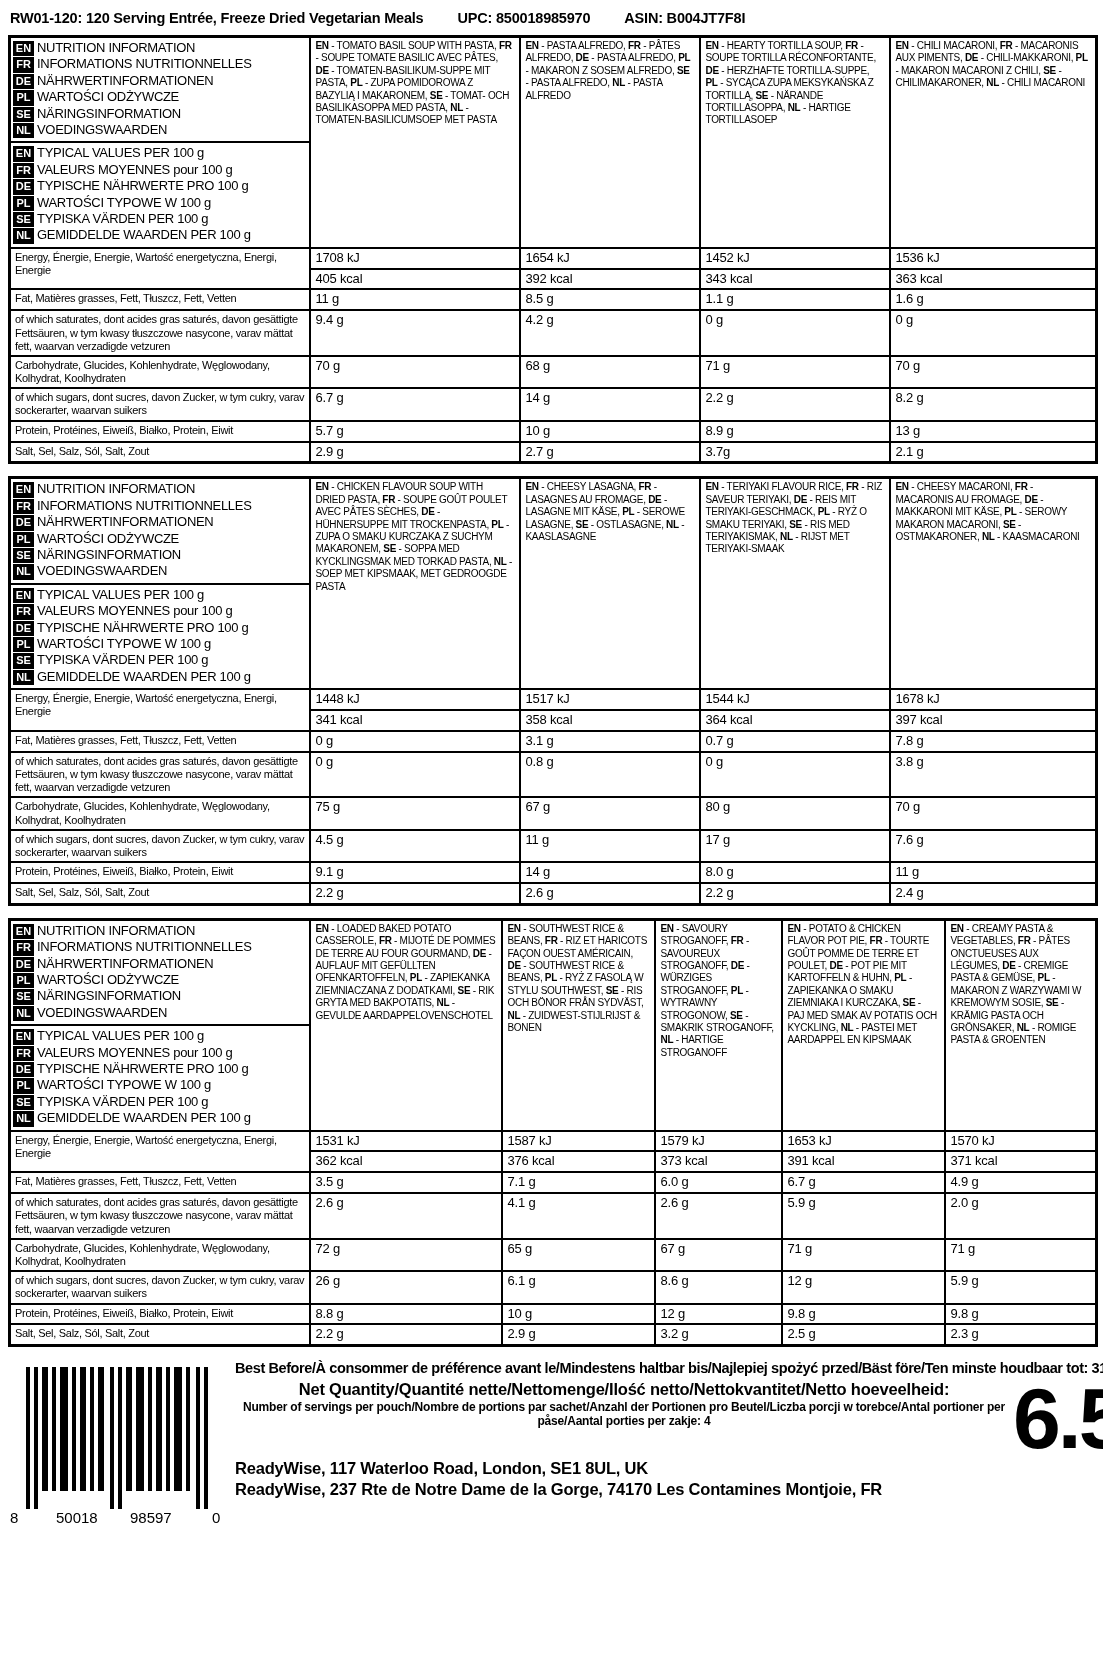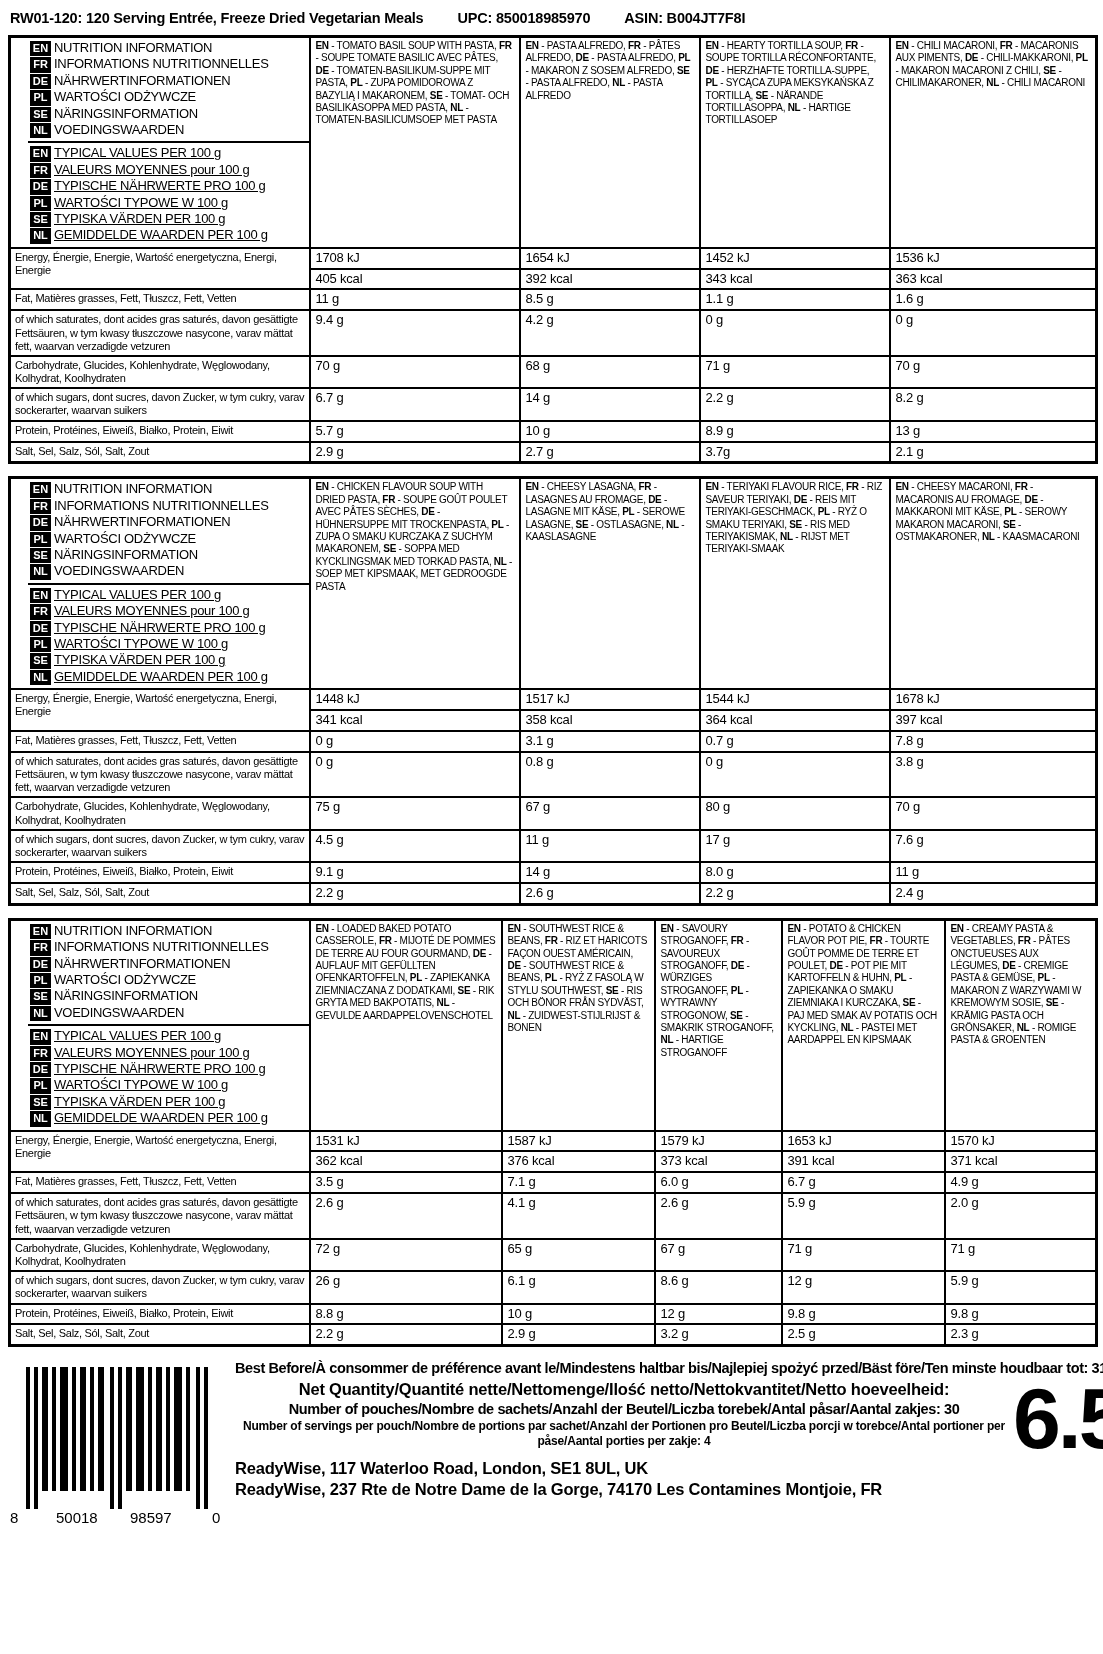--- a/index.html
+++ b/index.html
@@ -5,22 +5,22 @@
   html,body{margin:0;padding:0;background:#fff;color:#000;}
   body{width:1103px;height:1654px;font-family:"Liberation Sans", sans-serif;overflow:hidden;}
   .page{padding:6px 8px 0 8px;}
   .top-line{font-weight:bold;font-size:14.5px;letter-spacing:-0.2px;padding:4px 0 9px 2px;}
   .top-line span{margin-right:34px;}
 
   table.nutri{border-collapse:collapse;border:3px solid #000;margin:0 0 12px 0;table-layout:fixed;width:1087px;}
   .nutri td{border:2px solid #000;vertical-align:top;}
 
   .legend-cell{padding:0;}
-  .legend-group{padding:2px 0 3px 2px;margin-left:17px;}
-  .legend-group.second{border-top:2px solid #000;text-decoration:underline;}
+  .legend-group{padding:2px 0 3px 2px;}
+  .legend-group.second{border-top:2px solid #000;}
   .legend-row{font-size:13px;line-height:1.22;white-space:nowrap;overflow:hidden;letter-spacing:-0.3px;}
   .lang-badge{display:inline-block;background:#000;color:#fff;font-weight:bold;font-size:11px;line-height:1.4;padding:0 2px;margin-right:3px;min-width:17px;text-align:center;letter-spacing:0;}
 
   .prod-cell{font-size:10px;line-height:1.24;padding:2px 5px;letter-spacing:-0.3px;}
   .rowlabel{font-size:11px;line-height:1.2;padding:2px 4px;letter-spacing:-0.3px;}
   .val{font-size:13px;line-height:1.3;padding:1px 5px;letter-spacing:-0.2px;}
 
   .footer{display:flex;margin-top:2px;}
   .barcode{flex:0 0 auto;margin-top:8px;}
   .bc-digit{font-size:15px;fill:#000;}
@@ -353,21 +353,20 @@
       <text class="bc-digit" x="2" y="156">8</text>
       <text class="bc-digit" x="48" y="156">50018</text>
       <text class="bc-digit" x="122" y="156">98597</text>
       <text class="bc-digit" x="204" y="156">0</text>
     </svg>
     <div class="footer-text">
       <div class="bb">Best Before/À consommer de préférence avant le/Mindestens haltbar bis/Najlepiej spożyć przed/Bäst före/Ten minste houdbaar tot: 31/12/2042</div>
       <div class="mid-row">
         <div class="mid-left">
           <div class="nq">Net Quantity/Quantité nette/Nettomenge/Ilość netto/Nettokvantitet/Netto hoeveelheid:</div>
-          <div class="pouches">Number of pouches/Nombre de sachets/Anzahl der Beutel/Liczba torebek/Antal påsar/Aantal zakjes: 30</div>
           <div class="servings">Number of servings per pouch/Nombre de portions par sachet/Anzahl der Portionen pro Beutel/Liczba porcji w torebce/Antal portioner per påse/Aantal porties per zakje: 4</div>
         </div>
         <div class="weight">6.58 kg</div>
       </div>
       <div class="addr">ReadyWise, 117 Waterloo Road, London, SE1 8UL, UK</div>
       <div class="addr">ReadyWise, 237 Rte de Notre Dame de la Gorge, 74170 Les Contamines Montjoie, FR</div>
     </div>
   </div>
 
 </div>

